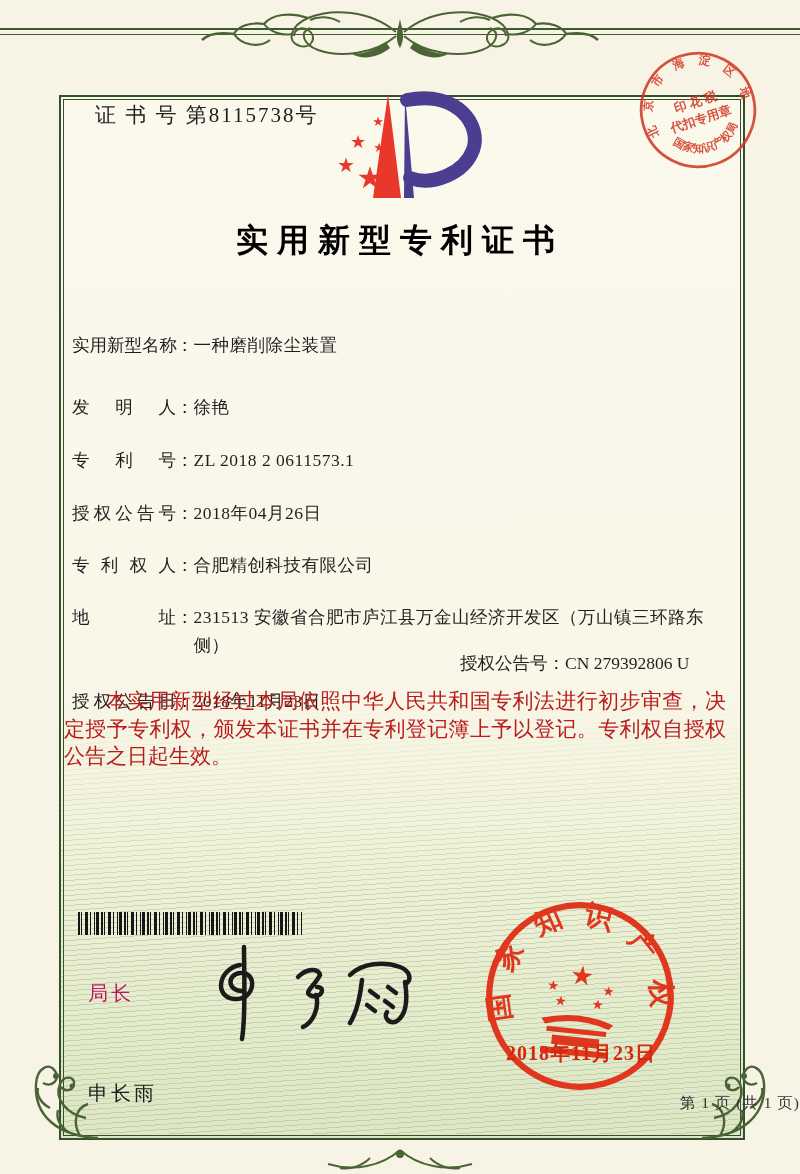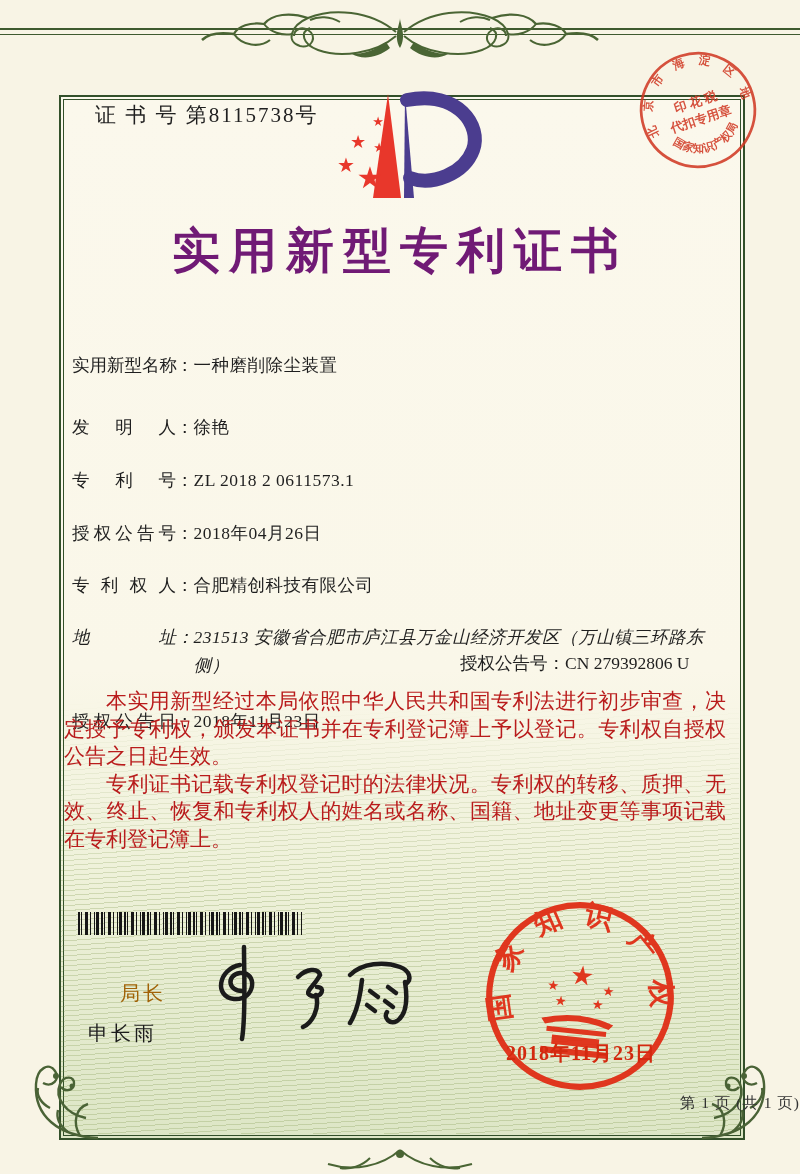--- a/index.html
+++ b/index.html
@@ -25,45 +25,45 @@
     background:repeating-linear-gradient(176deg,rgba(125,150,75,.28) 0 1px,rgba(0,0,0,0) 1px 5px);
     -webkit-mask-image:linear-gradient(180deg,transparent 0,#000 45%);
     mask-image:linear-gradient(180deg,transparent 0,#000 45%);}
   .corner-flourish{width:80px;height:100px;}
   .cf-left{left:22px;top:1046px;}
   .cf-right{left:698px;top:1046px;transform:scaleX(-1);}
   
   .cert-no{left:95px;top:101px;font-size:21px;letter-spacing:2px;}
   .logo{left:326px;top:88px;}
   .tax-seal{left:636px;top:48px;transform:rotate(-18deg);opacity:.88;}
-  .title{left:0;right:0;top:219px;text-align:center;font-size:48px;
-    font-weight:bold;letter-spacing:9px;color:#701a75;}
-  
-  .field{left:72px;width:660px;font-size:17.5px;line-height:28px;white-space:nowrap;margin-top:20px;}
+  .title{left:0;right:0;top:219px;text-align:center;font-size:32px;
+    font-weight:bold;letter-spacing:9px;color:#000000;}
+  
+  .field{left:72px;width:660px;font-size:17.5px;line-height:28px;white-space:nowrap;}
   .field .lbl{display:inline-block;width:104px;text-align:justify;text-align-last:justify;vertical-align:top;}
   .field .val{letter-spacing:.5px;}
   .f-name{top:331px;} .f-inventor{top:393px;} .f-patno{top:446px;}
-  .f-filing{top:499px;} .f-patentee{top:551px;} .f-address{top:603px;font-style:italic;}
+  .f-filing{top:499px;} .f-patentee{top:551px;} .f-address{top:603px;}
   .f-grant{top:687px;}
   .f-address{white-space:normal;}
   .f-address .val{display:inline-block;width:522px;vertical-align:top;}
   .grant-no{left:460px;top:651px;font-size:17.5px;white-space:nowrap;}
   
   .paras{left:64px;top:688px;width:662px;font-size:21px;line-height:27.5px;
     text-align:justify;color:#b91c1c;}
   .paras p{margin:0;text-indent:2em;}
   
   .barcode{left:78px;top:912px;width:224px;height:23px;
     background:repeating-linear-gradient(90deg,
       #161616 0 2px,transparent 2px 3px,#161616 3px 4px,transparent 4px 7px,
       #161616 7px 10px,transparent 10px 12px,#161616 12px 13px,transparent 13px 16px,
       #161616 16px 17px,transparent 17px 18px,#161616 18px 21px,transparent 21px 23px);}
   .sig-title{left:88px;top:980px;font-size:20px;letter-spacing:3px;
-    font-family:Liberation Serif, serif;color:#a16207;margin-left:32px;}
-  .sig-name{left:88px;top:1020px;font-size:20px;letter-spacing:3px;
+    font-family:Liberation Serif, serif;color:#be185d;}
+  .sig-name{left:88px;top:1080px;font-size:20px;letter-spacing:3px;
     font-family:Liberation Mono, monospace;color:#1c1c1c;}
   .signature-svg{left:200px;top:935px;}
   .main-seal{left:482px;top:898px;opacity:.93;transform:rotate(6deg);}
   .seal-date{left:486px;top:1040px;width:190px;text-align:center;font-size:20px;
     font-weight:bold;color:#d3290f;letter-spacing:1px;white-space:nowrap;}
   .footer{left:0;right:0;top:1093px;text-align:right;font-size:15.5px;color:#333;
     letter-spacing:1px;}
   .seal-text{fill:#d13b26;font-weight:bold;}
 </style>
 </head>
@@ -176,21 +176,20 @@
 </div>
 <div class="abs field f-grant">
   <span class="lbl">授权公告日</span><span>：</span><span class="val">2018年11月23日</span>
 </div>
 <div class="abs grant-no">
   <span>授权公告号</span><span>：</span><span>CN 279392806 U</span>
 </div>
 
 <div class="abs paras">
   <p>本实用新型经过本局依照中华人民共和国专利法进行初步审查，决定授予专利权，颁发本证书并在专利登记簿上予以登记。专利权自授权公告之日起生效。</p>
-  <p>专利证书记载专利权登记时的法律状况。专利权的转移、质押、无效、终止、恢复和专利权人的姓名或名称、国籍、地址变更等事项记载在专利登记簿上。</p>
 </div>
 
 <div class="abs barcode"></div>
 
 <div class="abs sig-title">局长</div>
 <div class="abs sig-name">申长雨</div>
 
 <svg class="abs signature-svg" width="250" height="115" viewBox="0 0 250 115">
   <g fill="none" stroke="#1b1b1b" stroke-width="4.5" stroke-linecap="round">
     <path d="M 40 30 C 18 34 14 62 34 64 C 56 66 58 36 40 38 C 26 40 28 56 42 56"></path>

